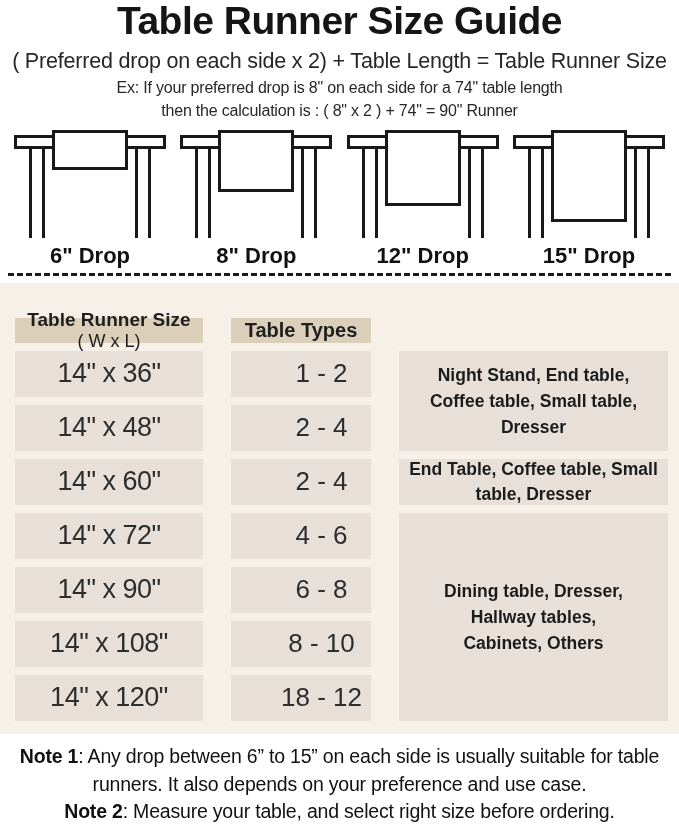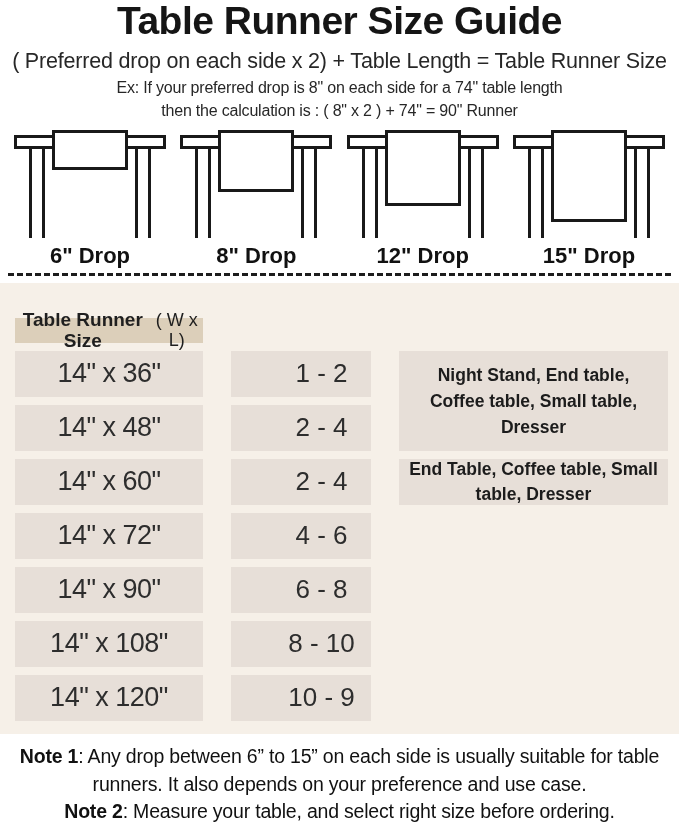--- a/index.html
+++ b/index.html
@@ -57,21 +57,21 @@
     padding:10px 11px 13px 15px;
   }
   .grid{
     display:grid;
     grid-template-columns:188px 140px 1fr;
     column-gap:28px;
   }
   .header-grid{grid-template-rows:50px;}
   .hbox{
     background:var(--header-bg);
-    display:flex;flex-direction:row;justify-content:center;align-items:center;
+    display:flex;flex-direction:column;justify-content:center;align-items:center;
     text-align:center;color:#1f1f1f;margin-top:25px;
   }
   .h-line1{font-size:19px;font-weight:700;line-height:1.15;}
   .h-line2{font-size:18px;font-weight:400;line-height:1.15;}
   .h-single{font-size:20px;font-weight:700;}
   .body-grid{
     margin-top:8px;
     grid-template-rows:repeat(7,46px);
     row-gap:8px;
   }
@@ -144,43 +144,49 @@
   </div>
 
   <div class="dashed-sep"></div>
 
   <div class="section">
     <div class="grid header-grid">
       <div class="hbox">
         <div class="h-line1">Table Runner Size</div>
         <div class="h-line2">( W x L)</div>
       </div>
+      <div class="hbox">
+        <div class="h-single">Table Types</div>
+      </div>
     </div>
 
     <div class="grid body-grid">
       <div class="cell cell-size" style="grid-area:1/1">14" x 36"</div>
       <div class="cell cell-seats" style="grid-area:1/2">1 - 2</div>
       <div class="cell cell-size" style="grid-area:2/1">14" x 48"</div>
       <div class="cell cell-seats" style="grid-area:2/2">2 - 4</div>
       <div class="cell cell-size" style="grid-area:3/1">14" x 60"</div>
       <div class="cell cell-seats" style="grid-area:3/2">2 - 4</div>
       <div class="cell cell-size" style="grid-area:4/1">14" x 72"</div>
       <div class="cell cell-seats" style="grid-area:4/2">4 - 6</div>
       <div class="cell cell-size" style="grid-area:5/1">14" x 90"</div>
       <div class="cell cell-seats" style="grid-area:5/2">6 - 8</div>
       <div class="cell cell-size" style="grid-area:6/1">14" x 108"</div>
       <div class="cell cell-seats" style="grid-area:6/2">8 - 10</div>
       <div class="cell cell-size" style="grid-area:7/1">14" x 120"</div>
-      <div class="cell cell-seats" style="grid-area:7/2">10 - 9</div>
+      <div class="cell cell-seats" style="grid-area:7/2">18 - 12</div>
 
       <div class="cell cell-types" style="grid-row:3;grid-column:3">
         <span class="tt-text tt-b">End Table, Coffee table, Small table, Dresser</span>
       </div>
       <div class="cell cell-types" style="grid-row:1 / span 2;grid-column:3">
         <span class="tt-text tt-a">Night Stand, End table, Coffee table, Small table, Dresser</span>
+      </div>
+      <div class="cell cell-types" style="grid-row:4 / span 4;grid-column:3">
+        <span class="tt-text tt-c">Dining table, Dresser, Hallway tables, Cabinets, Others</span>
       </div>
     </div>
   </div>
 
   <div class="notes">
     <p class="note"><b>Note 1</b><span>: Any drop between 6” to 15” on each side is usually suitable for table runners. It also depends on your preference and use case.</span></p>
     <p class="note"><b>Note 2</b><span>: Measure your table, and select right size before ordering.</span></p>
   </div>
 
 </div>

